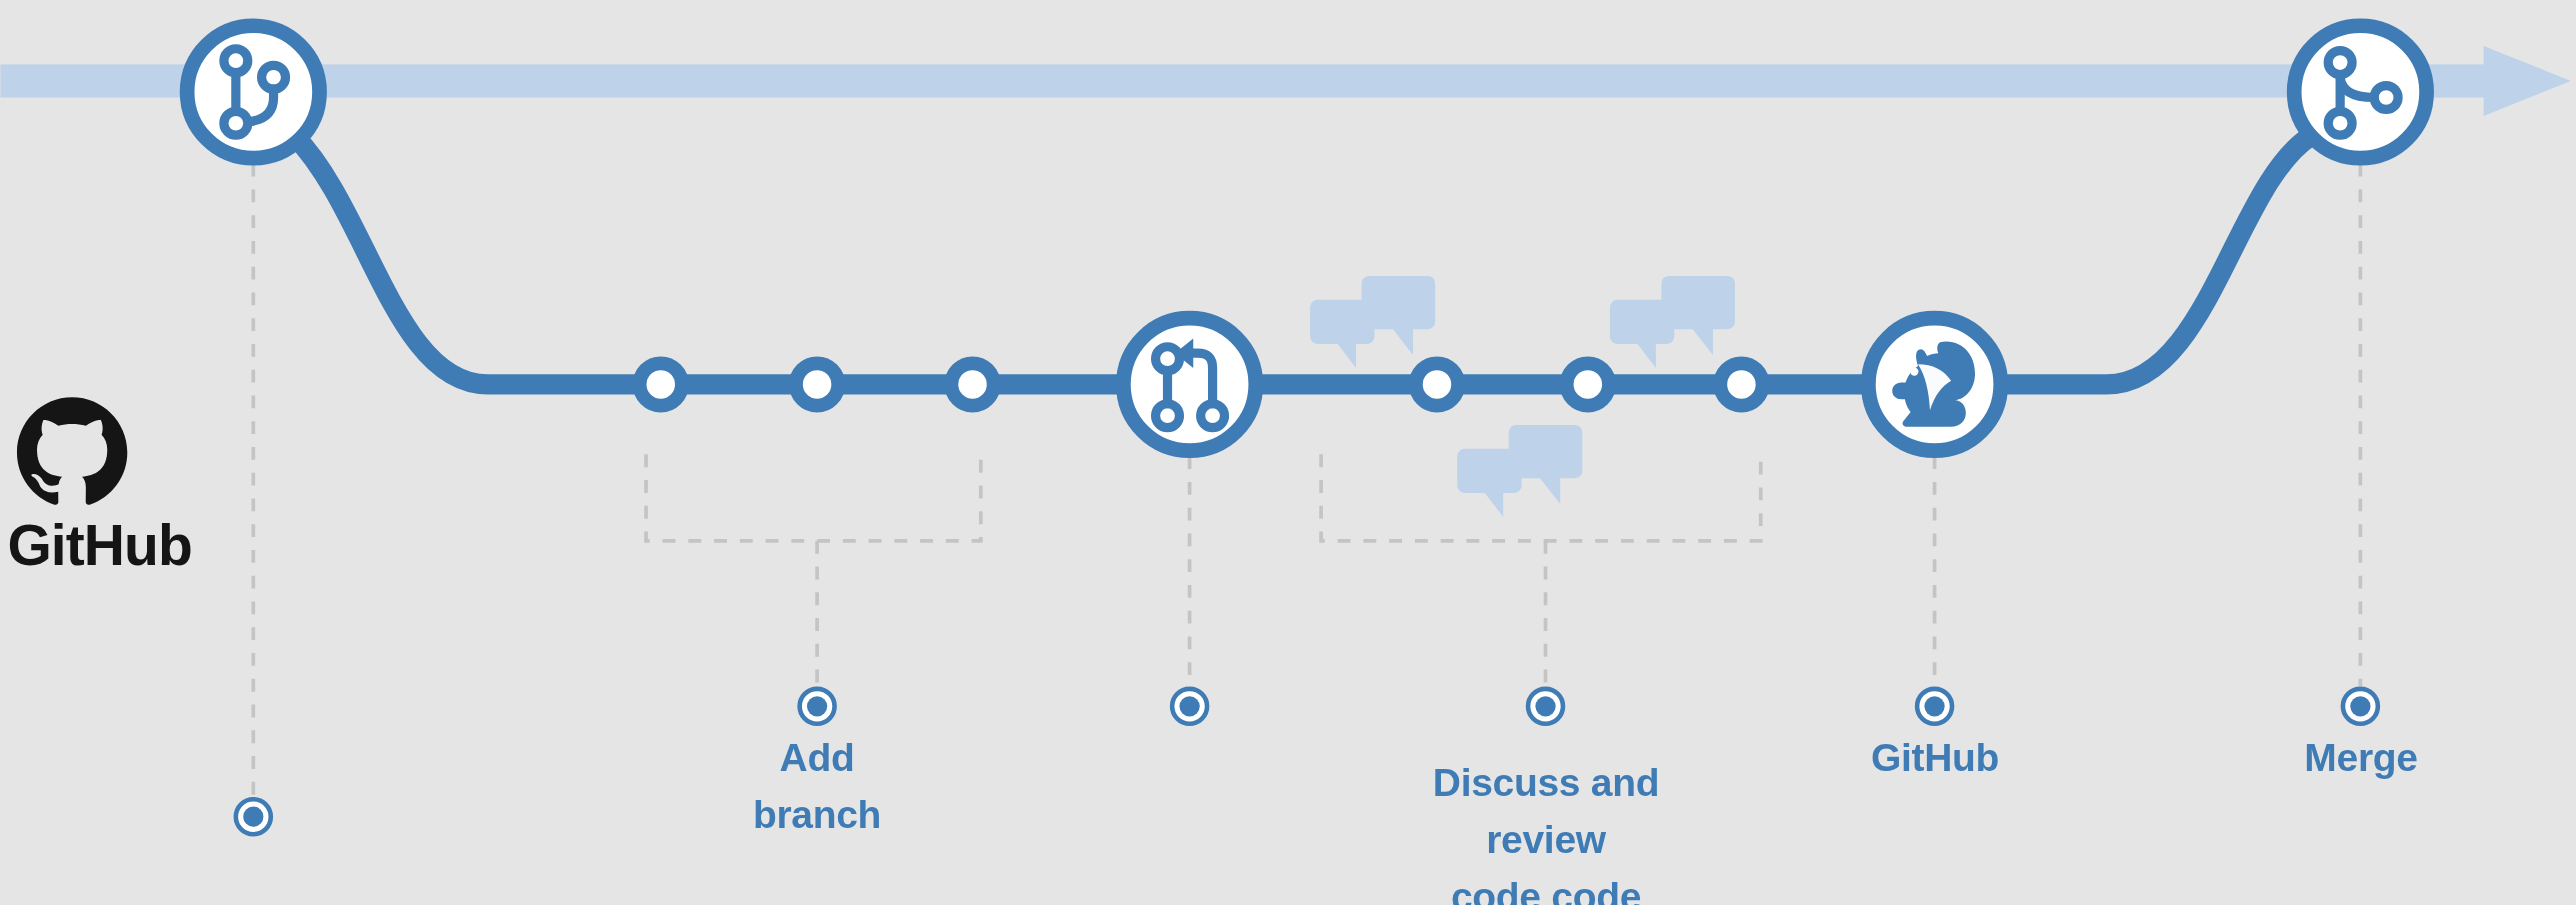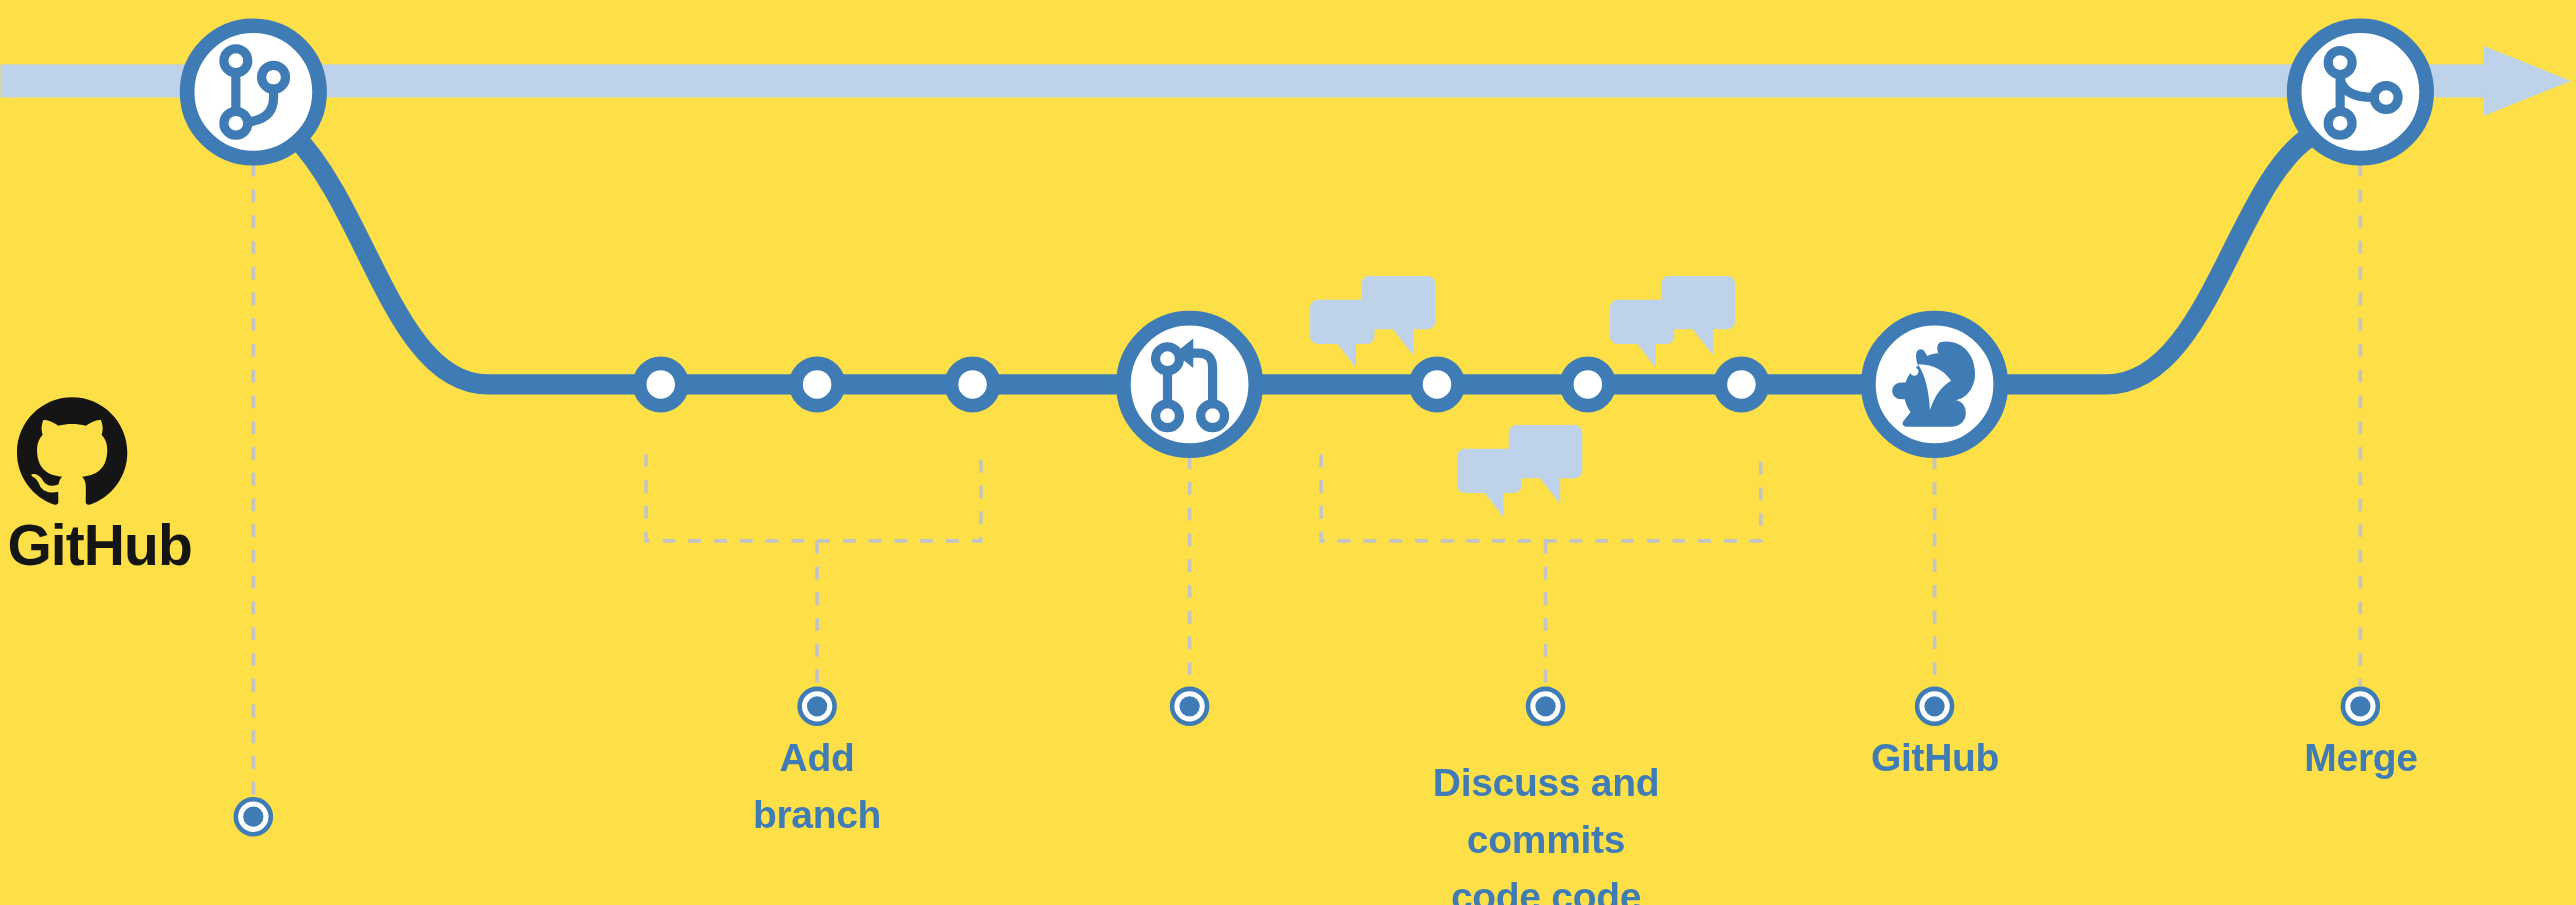--- a/index.html
+++ b/index.html
@@ -8,21 +8,21 @@
     padding: 0;
     background: #ffffff;
   }
   body {
     font-family: "Liberation Sans", sans-serif;
   }
   #stage {
     position: relative;
     width: 2576px;
     height: 905px;
-    background: #fde047;
+    background: #e5e5e5;
     overflow: hidden;
   }
   #flow-svg {
     position: absolute;
     left: 0;
     top: 0;
     width: 2576px;
     height: 905px;
     display: block;
   }
@@ -248,20 +248,20 @@
       <use href="#glyph-octocat"></use>
     </g>
   </svg>
 
   <div class="github-wordmark" style="left:7.4px; top:517px;">GitHub</div>
 
 
   <div class="step-label" style="left:817px; top:729px;"><span>Add</span><br><span>branch</span></div>
 
 
-  <div class="step-label" style="left:1546px; top:726px;margin-top:28px;"><span>Discuss and</span><br><span>commits</span><br><span>code code</span></div>
+  <div class="step-label" style="left:1546px; top:726px;margin-top:28px;"><span>Discuss and</span><br><span>review</span><br><span>code code</span></div>
 
   <div class="step-label" style="left:1935px; top:729px;">GitHub</div>
 
   <div class="step-label" style="left:2361px; top:729px;">Merge</div>
 
 </div>
 
 
 </body></html>

